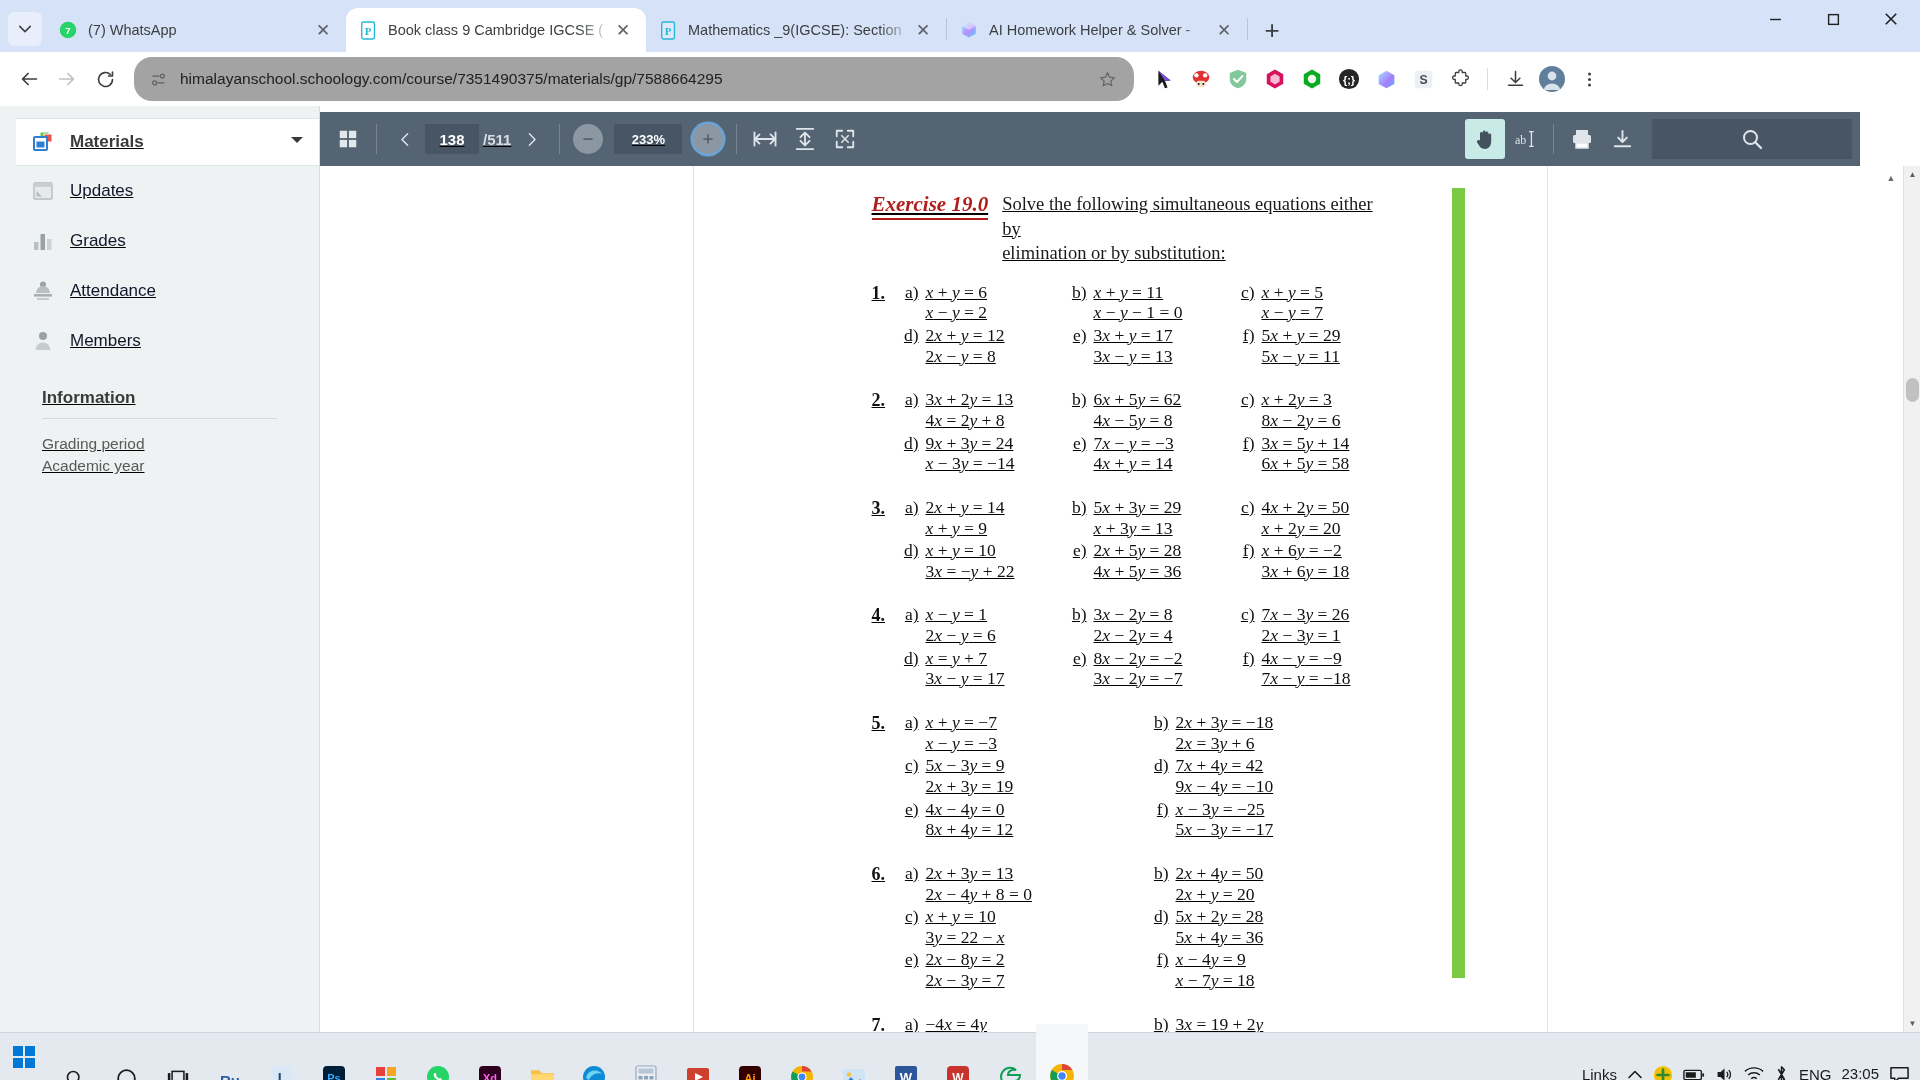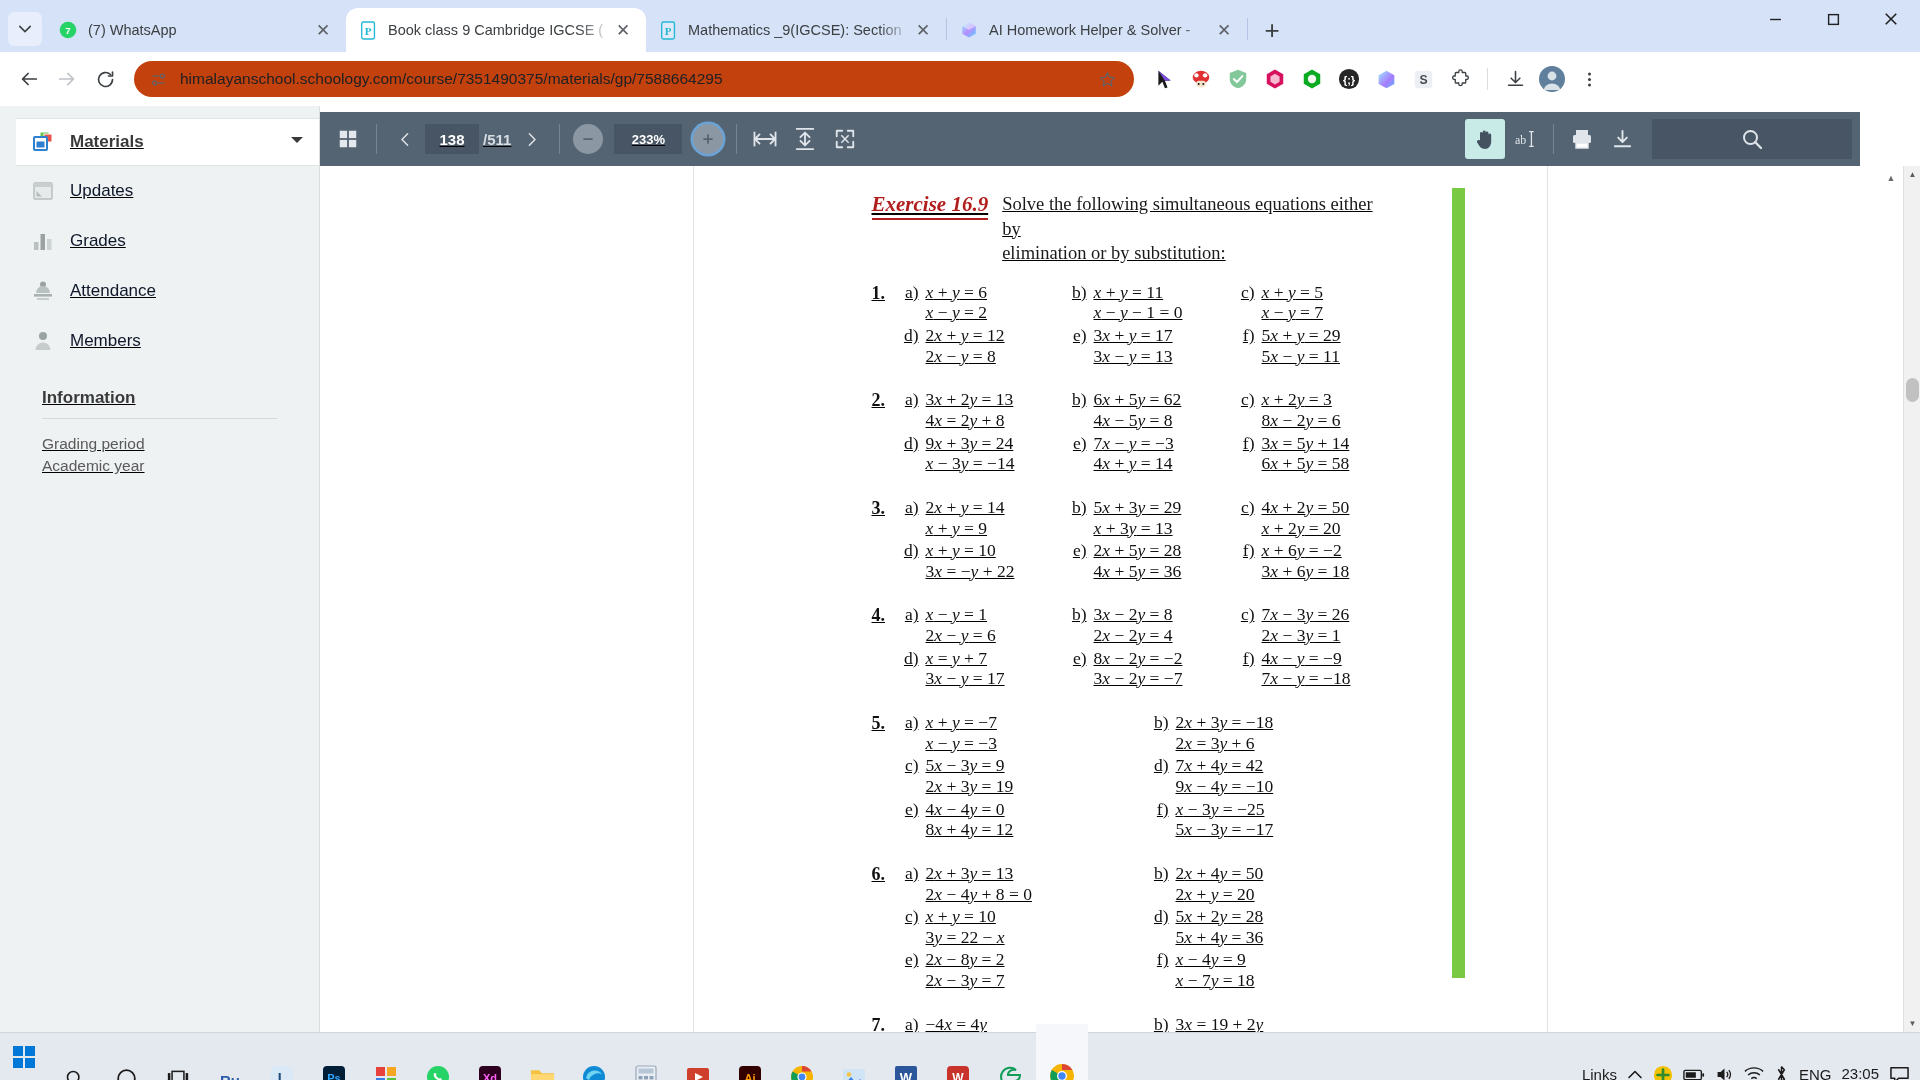--- a/index.html
+++ b/index.html
@@ -85,22 +85,22 @@
     gap: 4px;
   }
   .navbtn {
     width: 34px;height:34px;border-radius:50%;
     display:flex;align-items:center;justify-content:center;
     cursor:pointer; color: #3c4043;
   }
   .navbtn.disabled { color: #bdc1c6; }
   .omnibox {
     flex: 0 1 1000px;
-    height: 36px;
-    background: #c2410c;
+    height: 44px;
+    background: #a3a3a3;
     border-radius: 18px;
     display:flex; align-items:center;
     padding: 0 14px;
     margin-left: 8px;
     cursor: text;
   }
   .omnibox .siteinfo { width:20px;height:20px;flex:0 0 20px;margin-right:12px;display:flex;align-items:center;justify-content:center;}
   .omnibox .url { font-size: 15.5px; color: #202124; white-space:nowrap; overflow:hidden; flex:1;}
   .omnibox .star { width:26px;height:26px;flex:0 0 26px;display:flex;align-items:center;justify-content:center;cursor:pointer;}
   .ext-area { display:flex; align-items:center; gap: 5px; margin-left: 10px;}
@@ -673,21 +673,21 @@
               </svg>
           </div>
         </div>
       </div>
 
       <div class="pdf-canvas-wrap">
         <div class="pdf-page">
           <div class="green-bar"></div>
 
           <div class="exercise-block">
-            <div class="ex-label">Exercise 16.9</div>
+            <div class="ex-label">Exercise 19.0</div>
             <div class="ex-intro">
               <div>Solve the following simultaneous equations either by</div>
               <div>elimination or by substitution:</div>
             </div>
           </div>
 
           <div class="q-list" id="questions">
               <div class="q-row">
                 <div class="q-num">1.</div>
                 <div class="q-cols">

